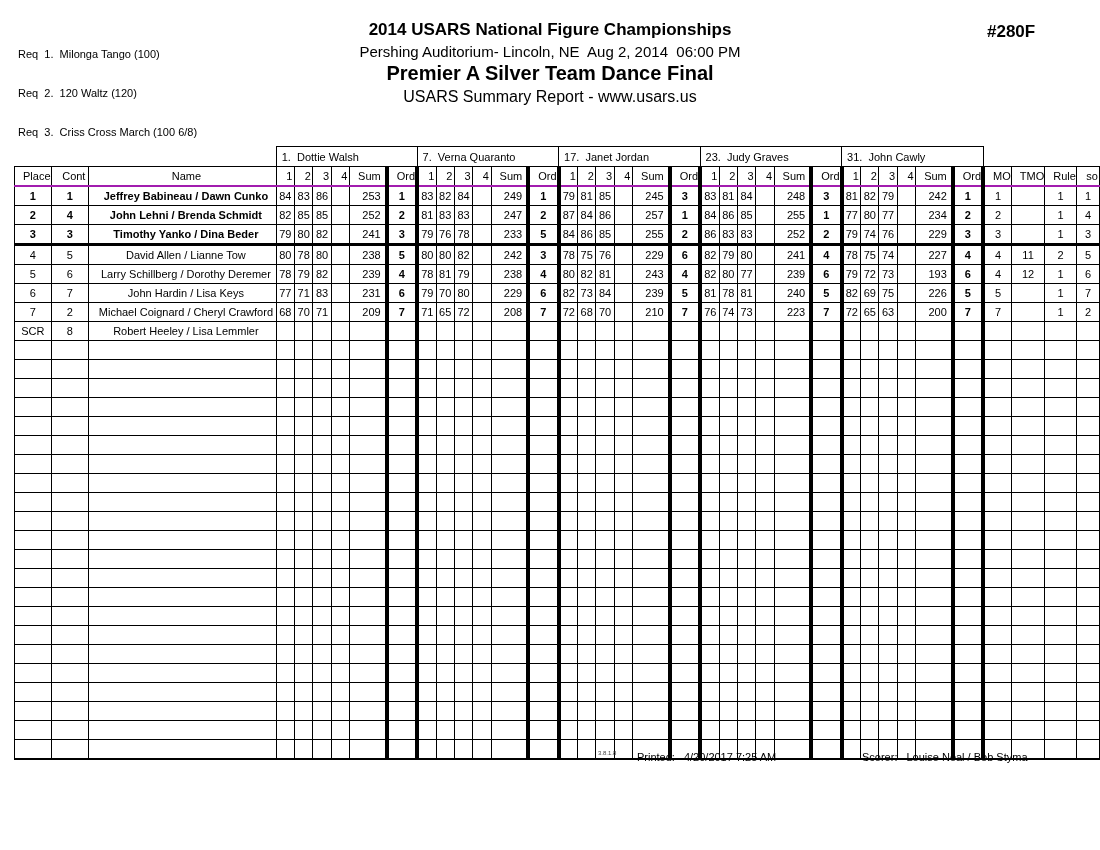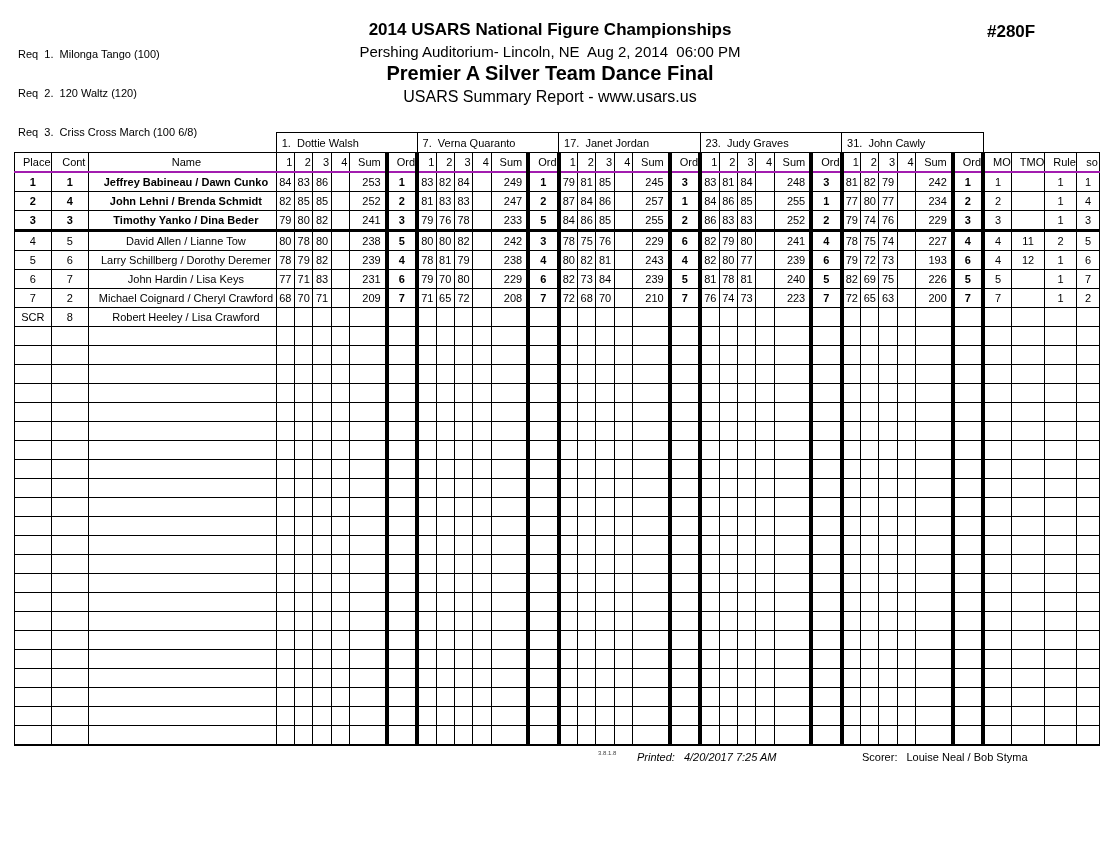--- a/index.html
+++ b/index.html
@@ -11,39 +11,39 @@
   .req-list { position:absolute; left:18px; top:22px; font-size:11px; line-height:13px; white-space:pre; }
   
   .title-block { position:absolute; left:0; right:0; top:20px; text-align:center; }
   .title   { font-size:17px; font-weight:bold; white-space:pre; }
   .venue   { font-size:15px; margin-top:3px; white-space:pre; }
   .event   { font-size:20px; font-weight:bold; margin-top:2px; white-space:pre; }
   .report  { font-size:16px; margin-top:3px; white-space:pre; }
   .event-number { position:absolute; left:963px; top:22px; font-size:17px; font-weight:bold;margin-left:24px; }
 
   
-  .results-table { position:absolute; left:14px; top:132px; border-collapse:collapse; table-layout:fixed; }
+  .results-table { position:absolute; left:14px; top:146px; border-collapse:collapse; table-layout:fixed; }
   .results-table td {
     border:1px solid #000; height:18px; padding:0; font-size:11px;
     text-align:center; vertical-align:middle; overflow:hidden; white-space:nowrap;
   }
   td.noborder { border:none; }
   td.judge-box { text-align:left; padding-left:5px; height:19px; white-space:pre; }
   tr.colhead td { border-bottom:2px solid #a21caf;padding-left:8px; }
   td.c-name  { text-align:center; padding-left:7px; }
   td.c-sum   { text-align:right; padding-right:4px; }
   td.c-ord, td.c-ordh { border-left:4px solid #000; border-right:4px solid #000; }
   td.c-ord   { font-weight:bold; }
   tr.bold td.c-place, tr.bold td.c-cont, tr.bold td.c-name { font-weight:bold; }
   tr.thick td { border-bottom:3px solid #000; }
   tr.lastrow td { border-bottom:2px solid #000; }
 
   
   .version { position:absolute; left:598px; top:750px; font-size:6px; color:#444; }
-  .printed { position:absolute; left:637px; top:751px; font-size:11px;font-style:italic; }
+  .printed { position:absolute; left:637px; top:751px; font-size:11px; }
   .scorer  { position:absolute; left:862px; top:751px; font-size:11px; }
   .printed .val, .scorer .val { margin-left:9px; }
 </style>
 </head>
 <body>
 
 <div class="page">
 
   <div class="req-list">
     <div>Req  1.  Milonga Tango (100)</div>
@@ -418,21 +418,21 @@
           <td class="c-sum">200</td>
           <td class="c-ord">7</td>
           <td>7</td>
           <td></td>
           <td>1</td>
           <td>2</td>
         </tr>
         <tr class="">
           <td class="c-place">SCR</td>
           <td class="c-cont">8</td>
-          <td class="c-name">Robert Heeley / Lisa Crawford</td>
+          <td class="c-name">Robert Heeley / Lisa Lemmler</td>
           <td class="c-score"></td>
           <td class="c-score"></td>
           <td class="c-score"></td>
           <td class="c-score"></td>
           <td class="c-sum"></td>
           <td class="c-ord"></td>
           <td class="c-score"></td>
           <td class="c-score"></td>
           <td class="c-score"></td>
           <td class="c-score"></td>

